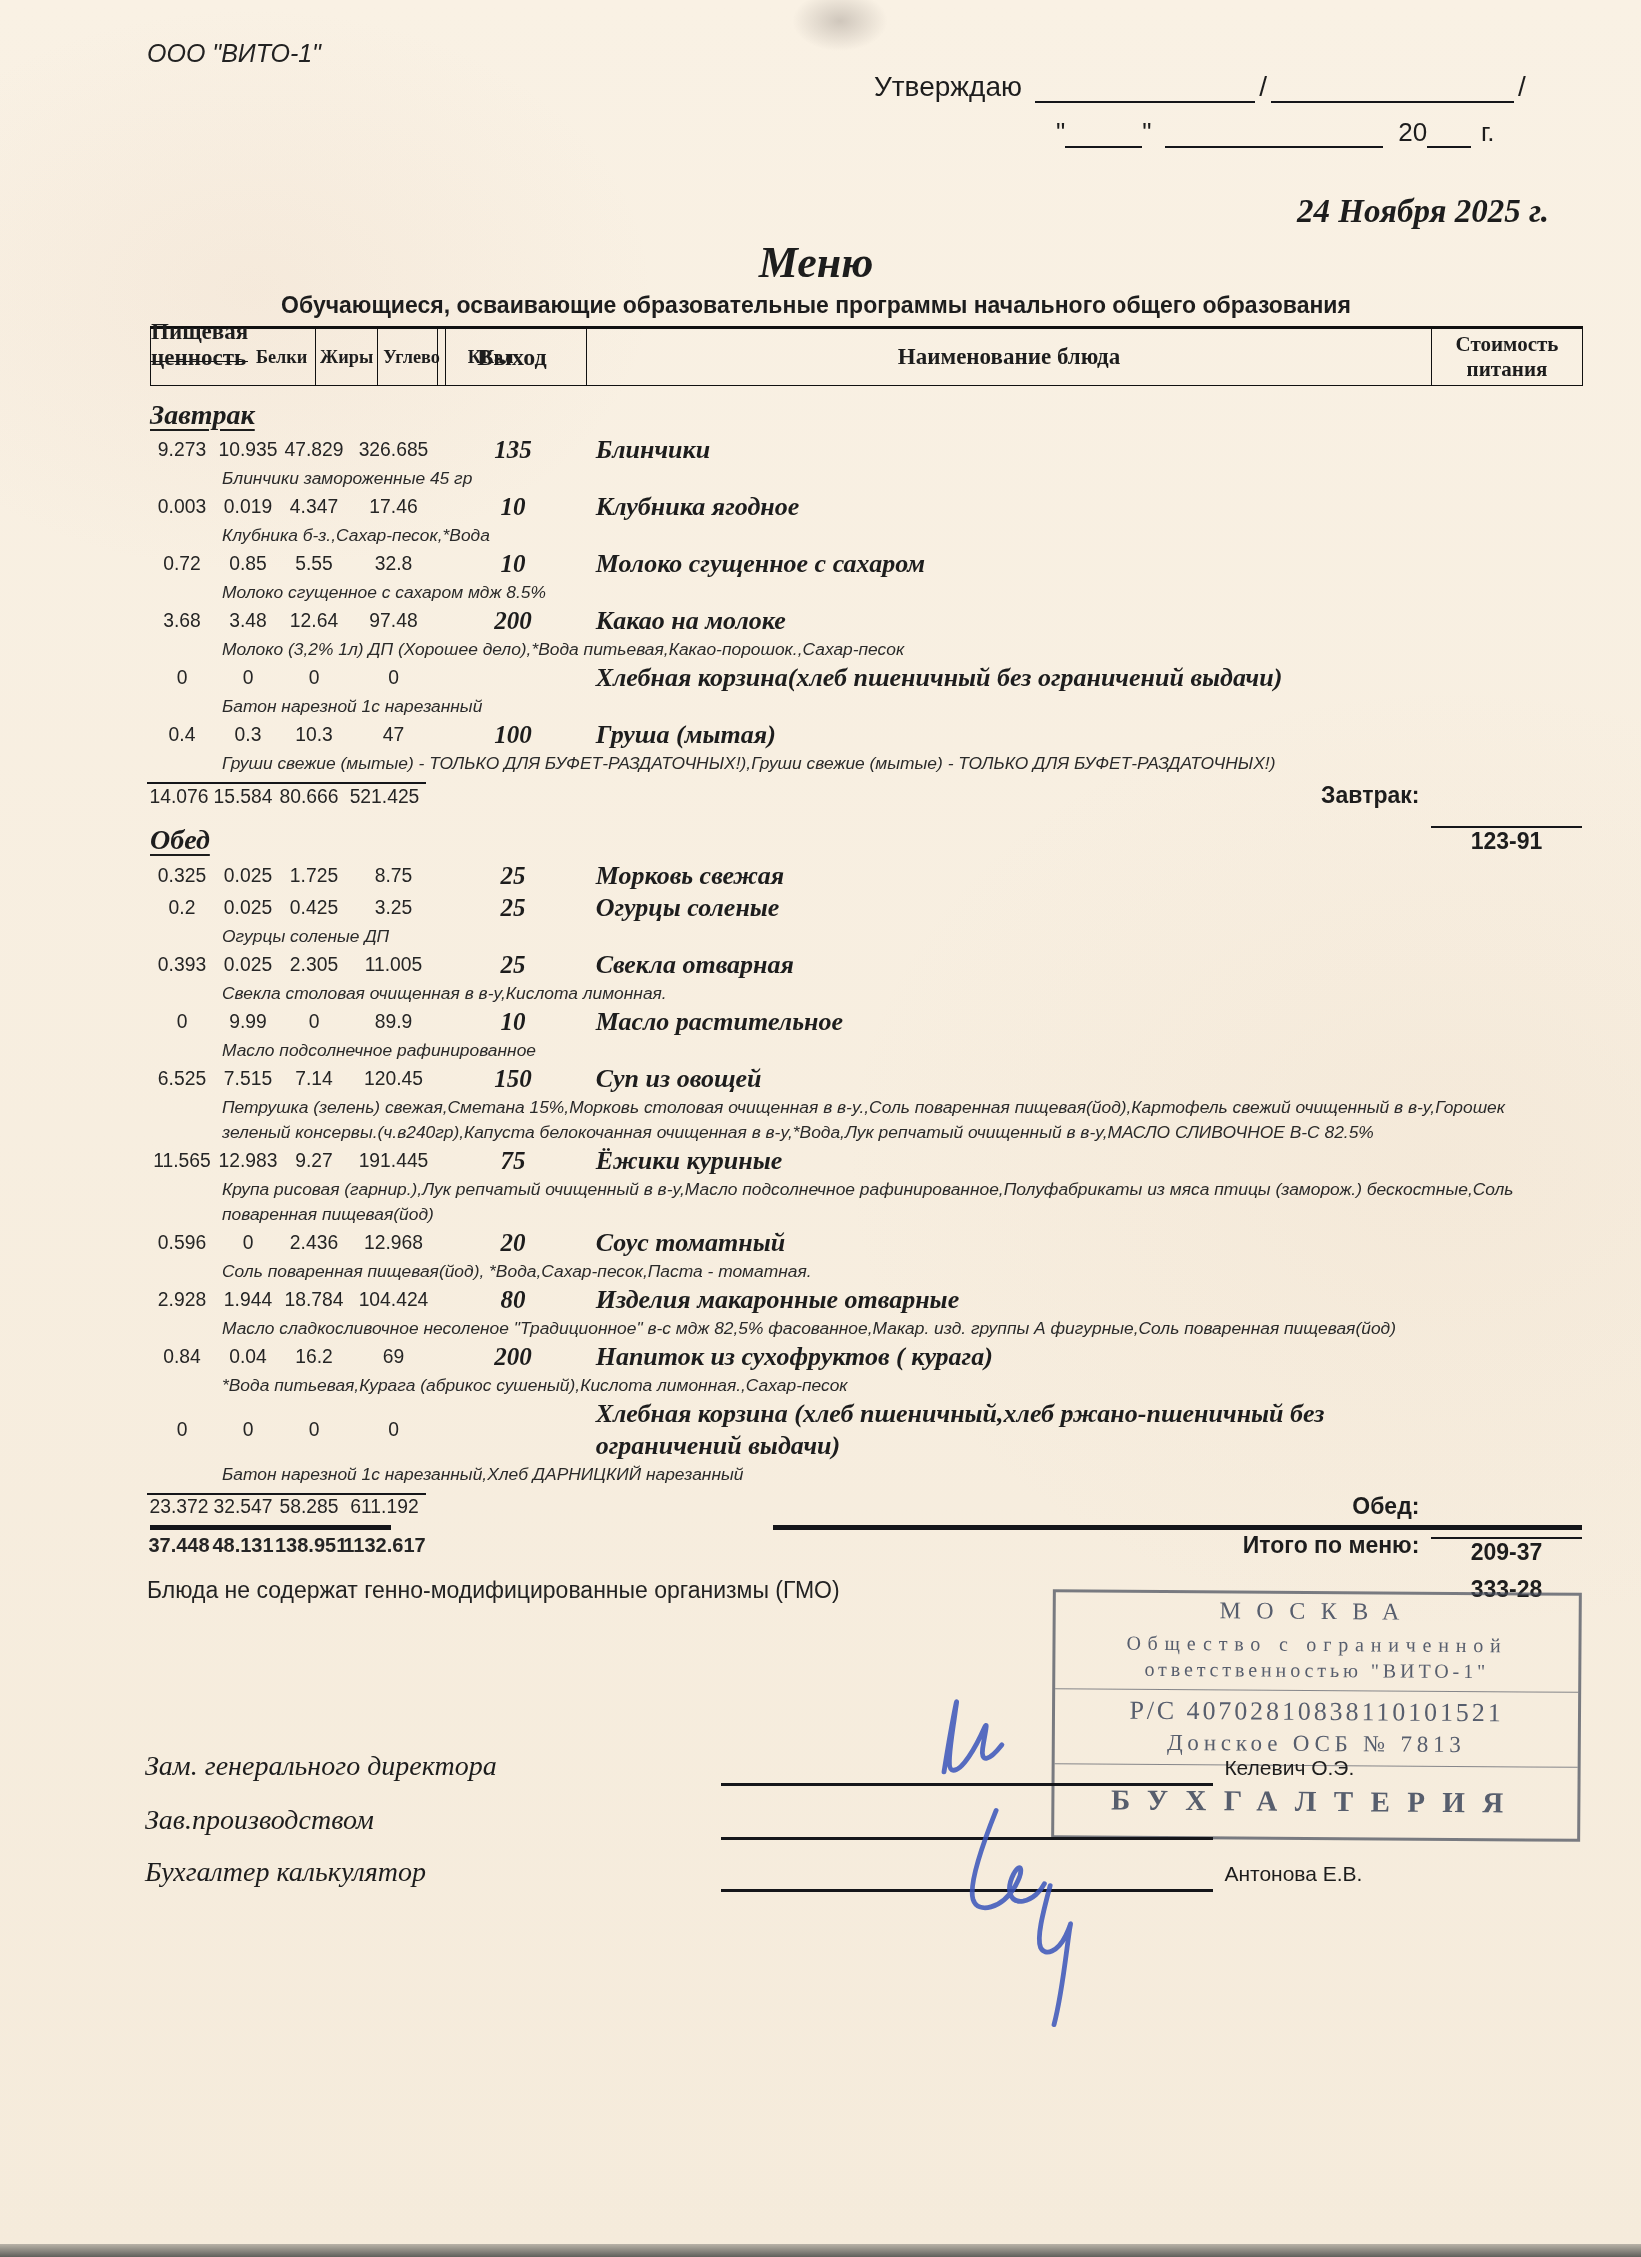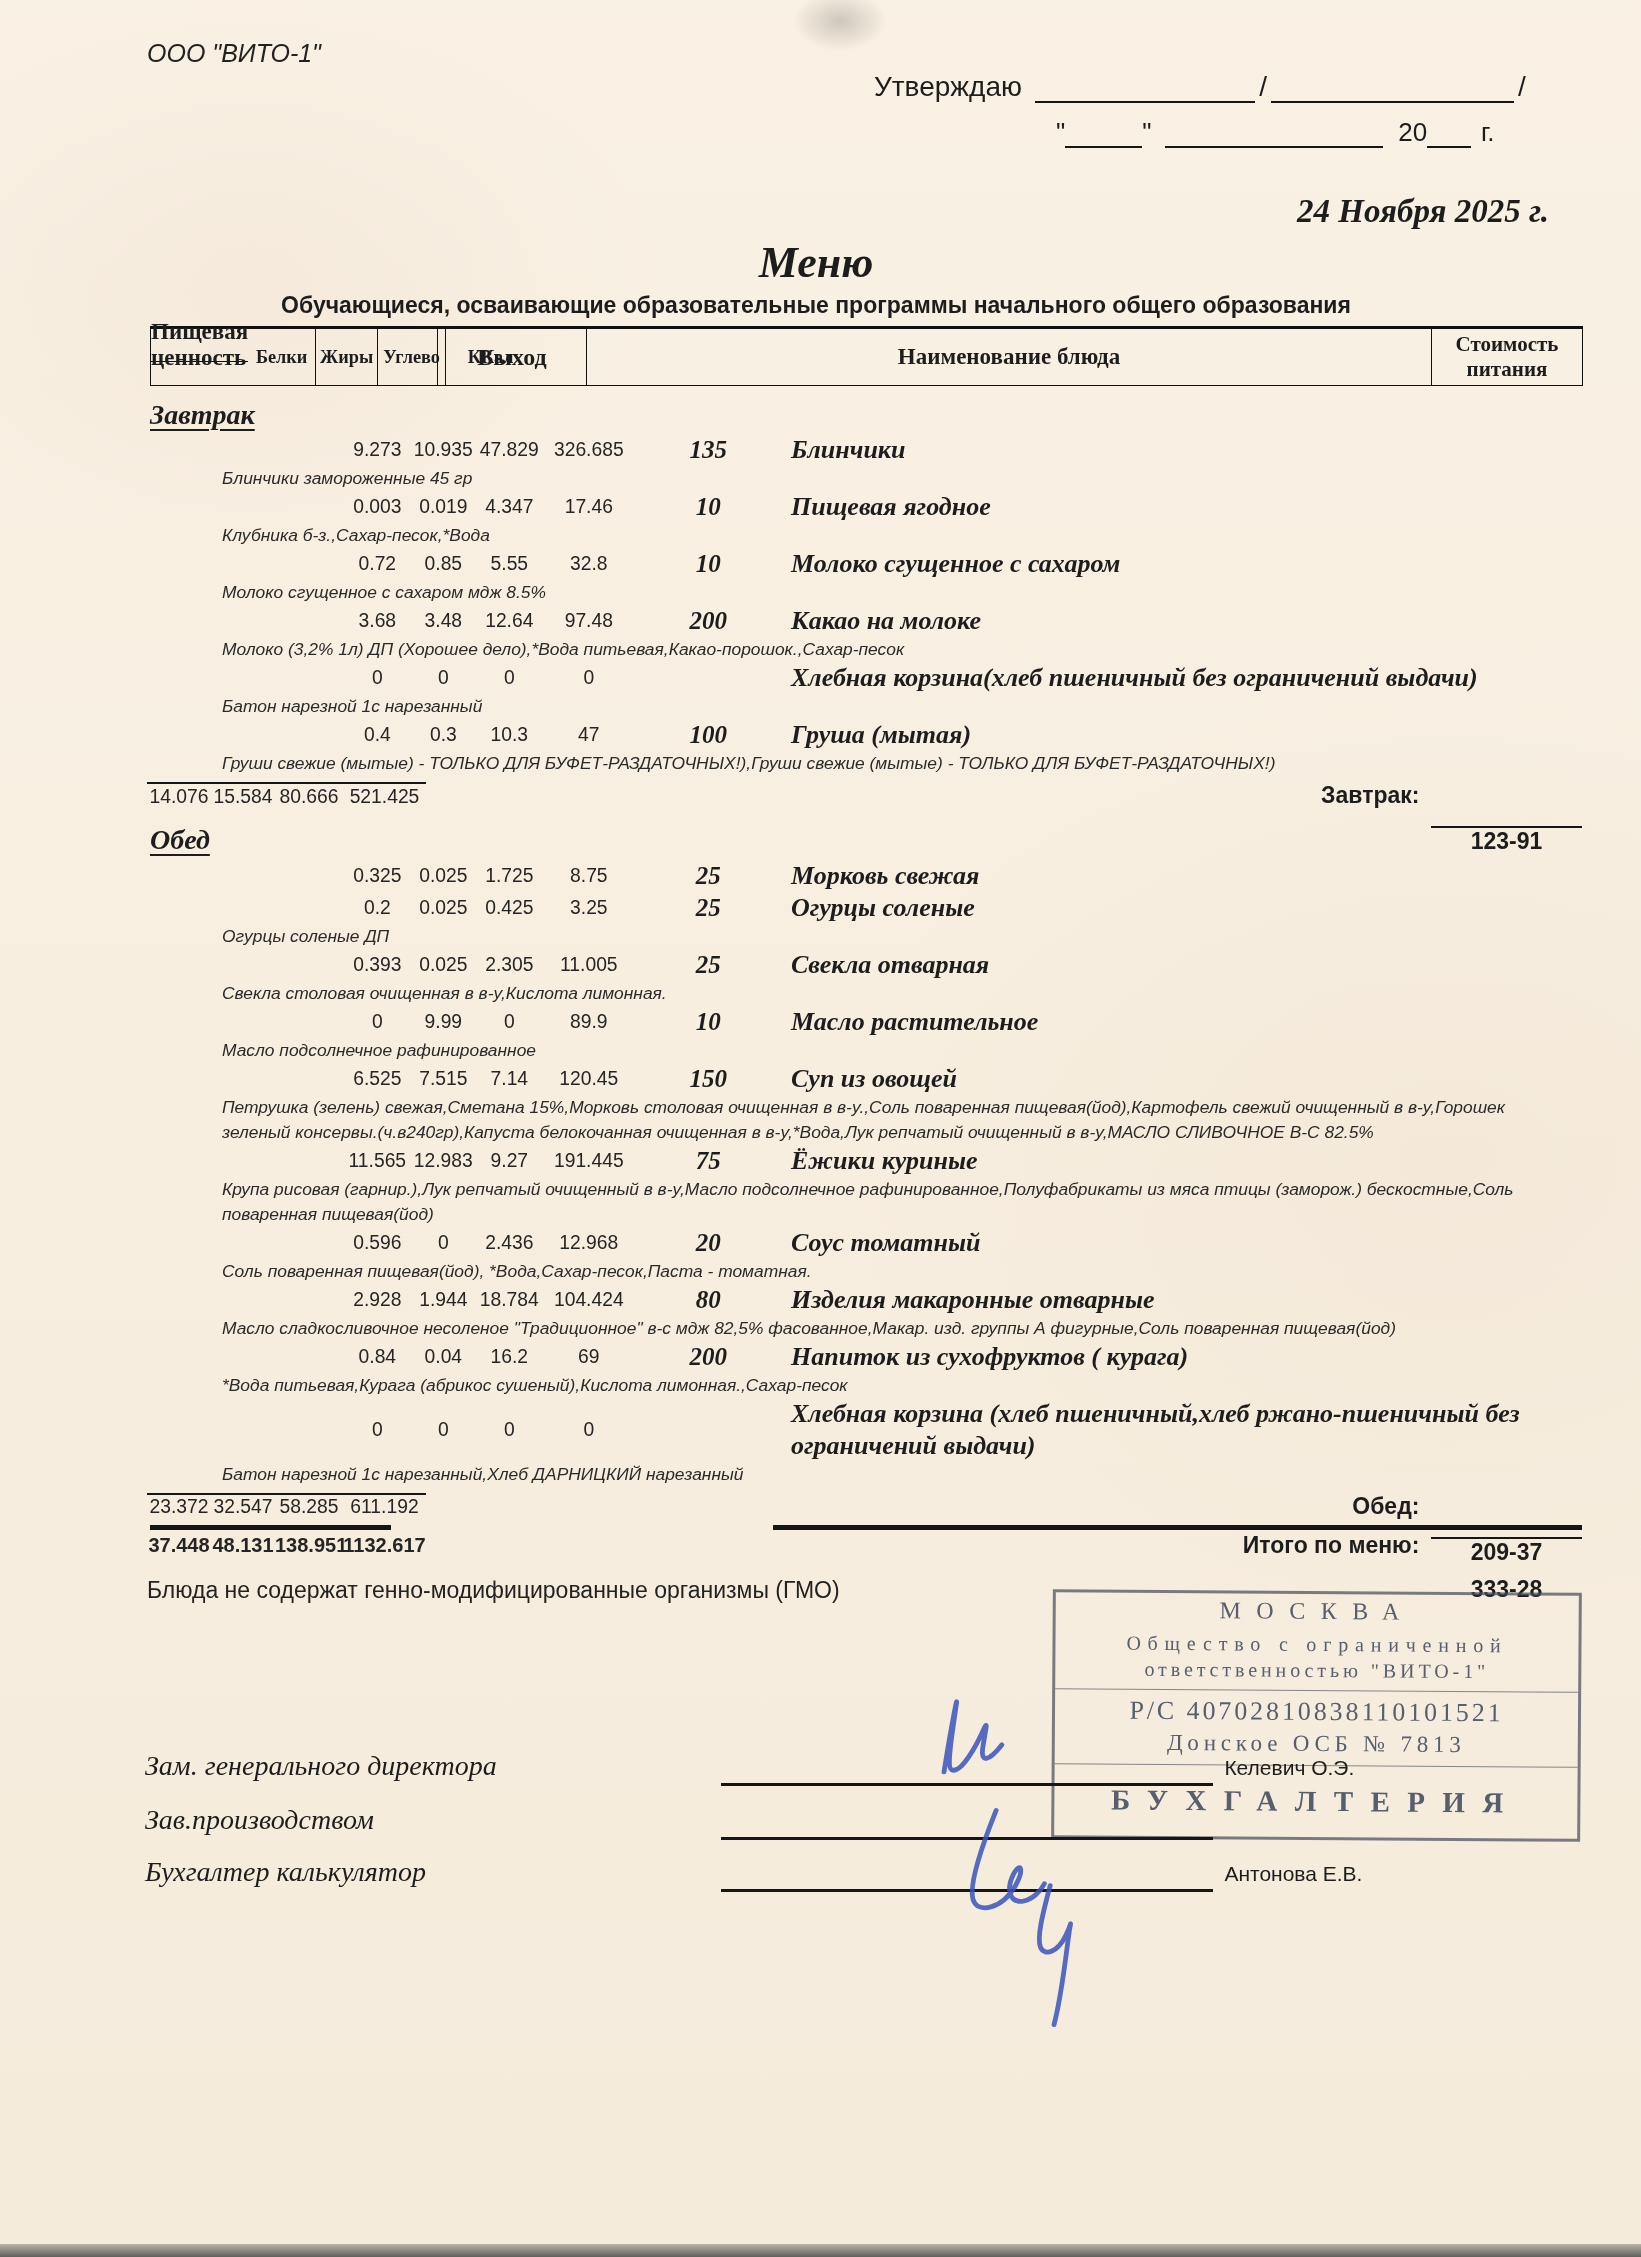--- a/index.html
+++ b/index.html
@@ -52,21 +52,21 @@
   .th-dish{flex:1;display:flex;align-items:center;justify-content:center;font-size:23px;}
   .th-cost{width:151px;border-left:1.9px solid #111;display:flex;align-items:center;
     justify-content:center;text-align:center;font-size:21px;line-height:25px;box-sizing:border-box;}
 
   
   .menu-body{position:absolute;left:0;top:386px;width:1641px;}
   .section-title{margin:11.6px 154px 3.9px 150px;text-align:left;font-size:28px;line-height:33px;
     font-weight:bold;font-style:italic;font-family:"Liberation Serif","DejaVu Serif",serif;
     text-decoration:underline;text-underline-offset:4.8px;text-decoration-thickness:2.4px;}
   .menu-item{margin:0;}
-  .item-row{display:flex;align-items:center;padding-left:147px;line-height:32px;justify-content:flex-end;}
+  .item-row{display:flex;align-items:center;padding-left:147px;line-height:32px;}
   .num{font-size:19.3px;text-align:center;color:#252525;}
   .c0{width:70px;} .c1{width:62px;} .c2{width:70px;} .c3{width:89px;}
   .out{width:150px;text-align:center;font-size:25px;font-weight:bold;font-style:italic;
     font-family:"Liberation Serif","DejaVu Serif",serif;}
   .dish{margin-left:7.7px;width:850px;font-size:26px;line-height:32px;font-weight:bold;
     font-style:italic;font-family:"Liberation Serif","DejaVu Serif",serif;}
   .ingr{margin-left:222px;width:1299px;font-size:17.4px;line-height:25px;font-style:italic;color:#2a2a2a;}
 
   .meal-total{position:relative;height:29px;margin-top:5.8px;}
   .tvals{position:absolute;left:147px;top:0;display:flex;border-top:2.4px solid #15161a;
@@ -170,21 +170,21 @@
           </div>
           <div class="ingr">Блинчики замороженные 45 гр</div>
         </div>
         <div class="menu-item">
           <div class="item-row">
             <span class="num c0">0.003</span>
             <span class="num c1">0.019</span>
             <span class="num c2">4.347</span>
             <span class="num c3">17.46</span>
             <span class="out">10</span>
-            <span class="dish">Пищевая ягодное</span>
+            <span class="dish">Клубника ягодное</span>
           </div>
           <div class="ingr">Клубника б-з.,Сахар-песок,*Вода</div>
         </div>
         <div class="menu-item">
           <div class="item-row">
             <span class="num c0">0.72</span>
             <span class="num c1">0.85</span>
             <span class="num c2">5.55</span>
             <span class="num c3">32.8</span>
             <span class="out">10</span>

